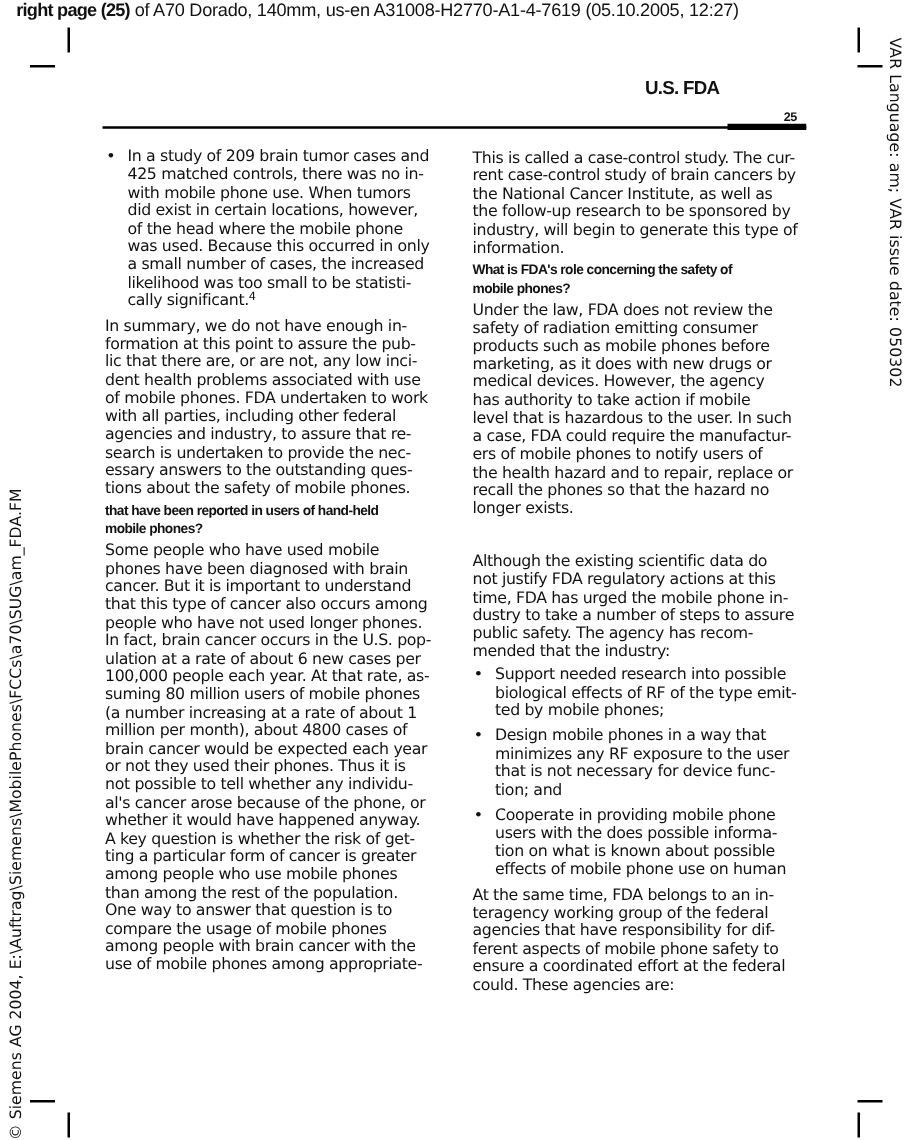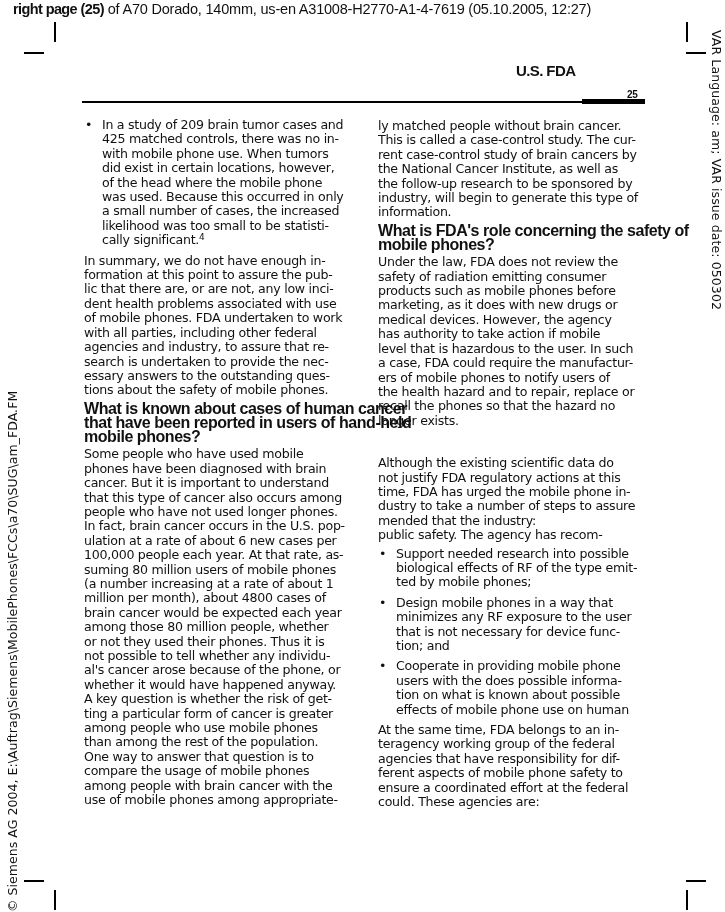--- a/index.html
+++ b/index.html
@@ -116,21 +116,21 @@
       margin: 0 0 6px 0;
     }
     .bullet-item .bullet {
       position: absolute;
       left: 1px;
       top: 0;
     }
     .heading {
       font-family: "Liberation Sans", sans-serif;
       font-weight: bold;
-      font-size: 16px;
+      font-size: 11px;
       line-height: 14.2px;
       letter-spacing: -0.45px;
       margin: 2px 0 3px 0;
     }
     .spacer { height: 24px; }
     sup {
       font-size: 9px;
       line-height: 0;
       vertical-align: 4px;
     }
@@ -178,57 +178,54 @@
     <span class="line">dent health problems associated with use</span>
     <span class="line">of mobile phones. FDA undertaken to work</span>
     <span class="line">with all parties, including other federal</span>
     <span class="line">agencies and industry, to assure that re-</span>
     <span class="line">search is undertaken to provide the nec-</span>
     <span class="line">essary answers to the outstanding ques-</span>
     <span class="line">tions about the safety of mobile phones.</span>
   </p>
 
   <div class="heading">
-    <span class="line">What is known about cases of human cancer</span>
     <span class="line">that have been reported in users of hand-held</span>
     <span class="line">mobile phones?</span>
   </div>
 
   <p>
     <span class="line">Some people who have used mobile</span>
     <span class="line">phones have been diagnosed with brain</span>
     <span class="line">cancer. But it is important to understand</span>
     <span class="line">that this type of cancer also occurs among</span>
     <span class="line">people who have not used longer phones.</span>
     <span class="line">In fact, brain cancer occurs in the U.S. pop-</span>
     <span class="line">ulation at a rate of about 6 new cases per</span>
     <span class="line">100,000 people each year. At that rate, as-</span>
     <span class="line">suming 80 million users of mobile phones</span>
     <span class="line">(a number increasing at a rate of about 1</span>
     <span class="line">million per month), about 4800 cases of</span>
     <span class="line">brain cancer would be expected each year</span>
-    <span class="line">among those 80 million people, whether</span>
     <span class="line">or not they used their phones. Thus it is</span>
     <span class="line">not possible to tell whether any individu-</span>
     <span class="line">al's cancer arose because of the phone, or</span>
     <span class="line">whether it would have happened anyway.</span>
     <span class="line">A key question is whether the risk of get-</span>
     <span class="line">ting a particular form of cancer is greater</span>
     <span class="line">among people who use mobile phones</span>
     <span class="line">than among the rest of the population.</span>
     <span class="line">One way to answer that question is to</span>
     <span class="line">compare the usage of mobile phones</span>
     <span class="line">among people with brain cancer with the</span>
     <span class="line">use of mobile phones among appropriate-</span>
   </p>
 </div>
 
 <div class="column col-right">
   <p>
-    <span class="line">ly matched people without brain cancer.</span>
     <span class="line">This is called a case-control study. The cur-</span>
     <span class="line">rent case-control study of brain cancers by</span>
     <span class="line">the National Cancer Institute, as well as</span>
     <span class="line">the follow-up research to be sponsored by</span>
     <span class="line">industry, will begin to generate this type of</span>
     <span class="line">information.</span>
   </p>
 
   <div class="heading">
     <span class="line">What is FDA's role concerning the safety of</span>
@@ -250,22 +247,22 @@
     <span class="line">longer exists.</span>
   </p>
 
   <div class="spacer"></div>
 
   <p>
     <span class="line">Although the existing scientific data do</span>
     <span class="line">not justify FDA regulatory actions at this</span>
     <span class="line">time, FDA has urged the mobile phone in-</span>
     <span class="line">dustry to take a number of steps to assure</span>
+    <span class="line">public safety. The agency has recom-</span>
     <span class="line">mended that the industry:</span>
-    <span class="line">public safety. The agency has recom-</span>
   </p>
 
   <div class="bullet-item">
     <span class="bullet">•</span>
     <span class="line">Support needed research into possible</span>
     <span class="line">biological effects of RF of the type emit-</span>
     <span class="line">ted by mobile phones;</span>
   </div>
 
   <div class="bullet-item">

